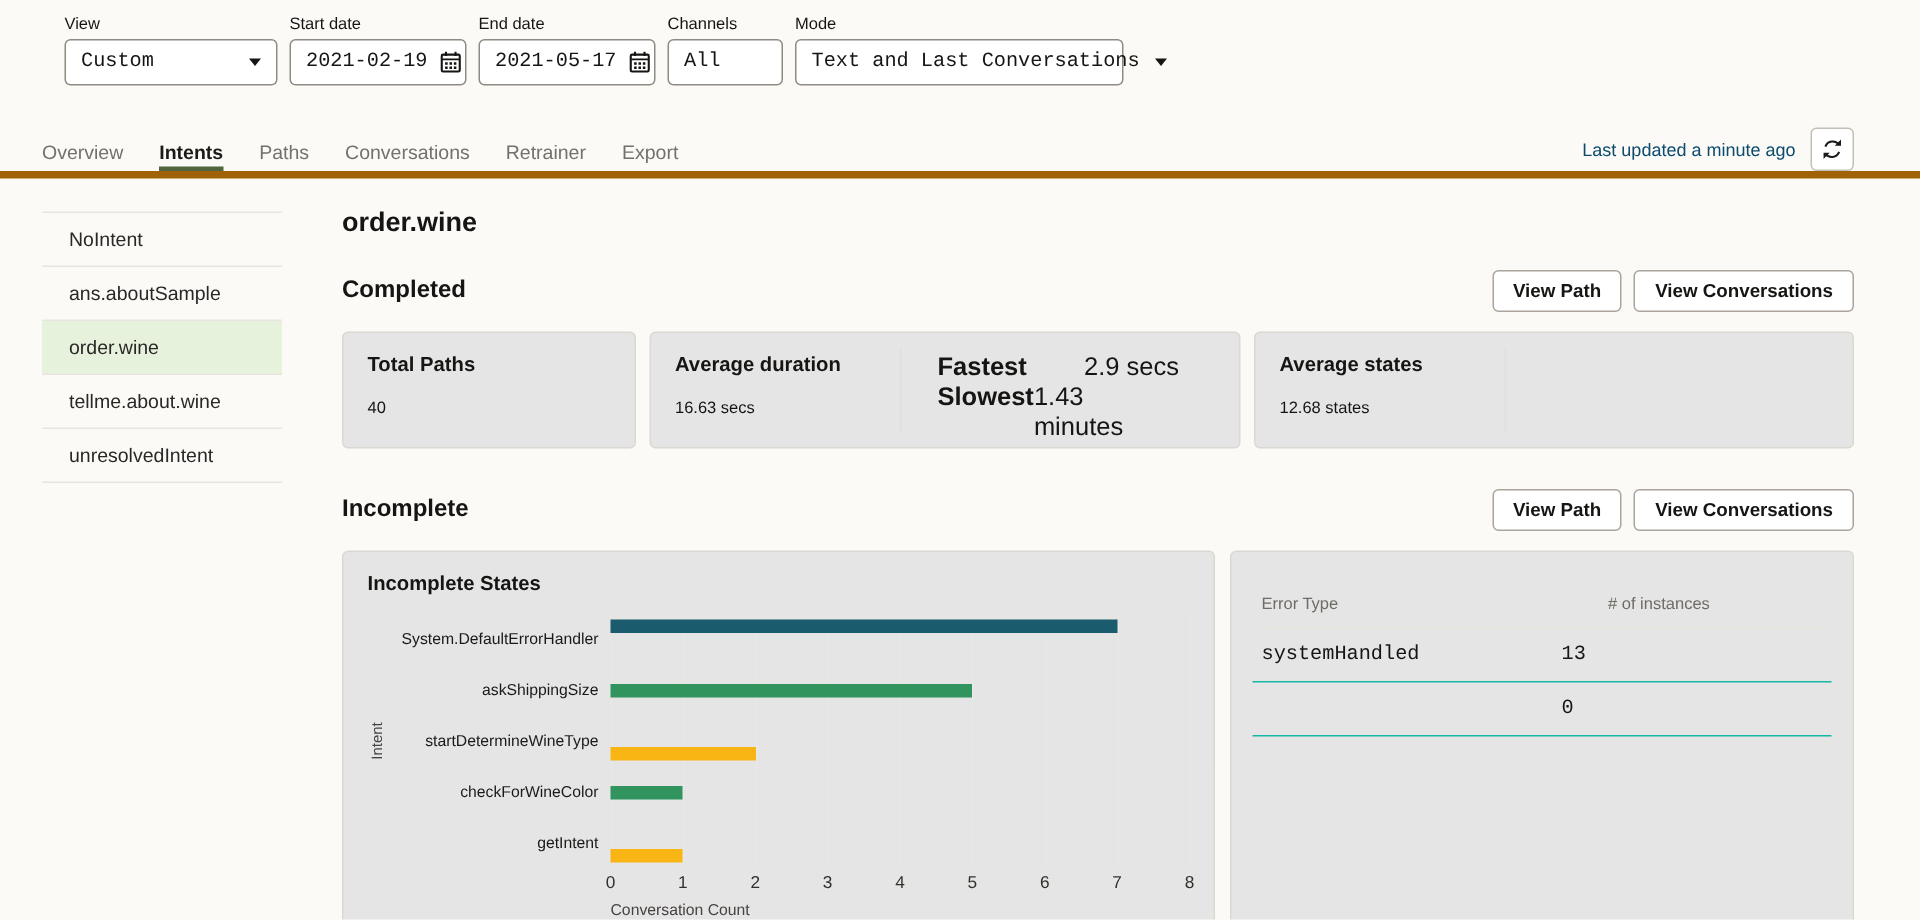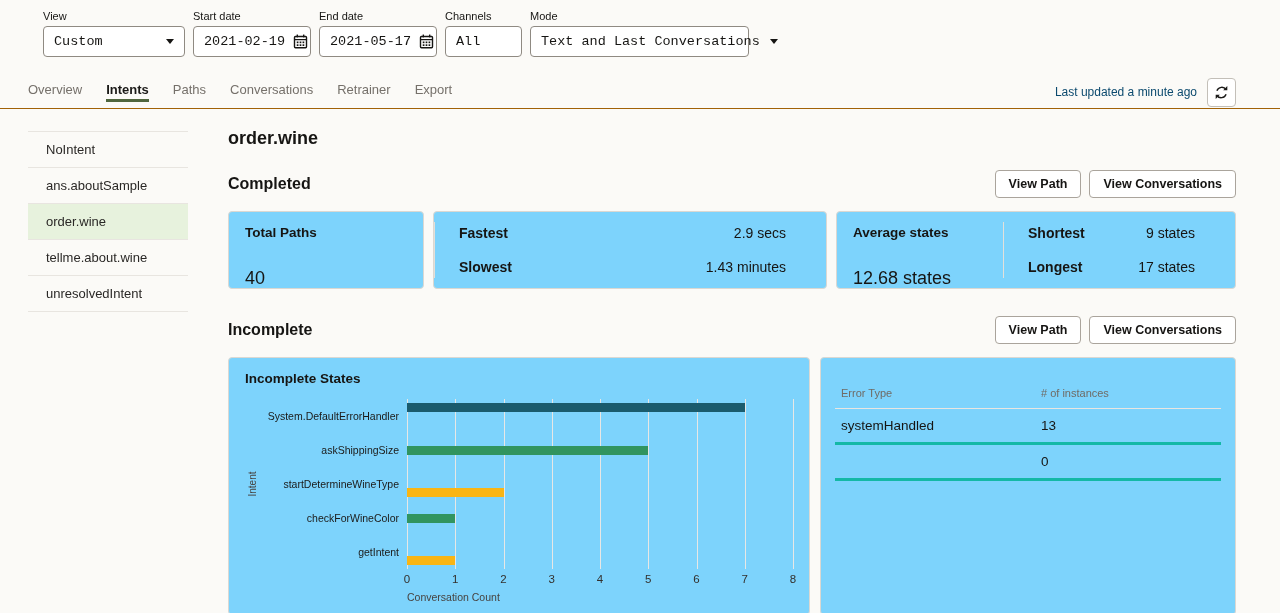--- a/index.html
+++ b/index.html
@@ -22,22 +22,22 @@
   .caret {
     width:0; height:0; margin-left:10px;
     border-left:4.5px solid transparent; border-right:4.5px solid transparent;
     border-top:5.5px solid #161513;
   }
   .w-view { width:142px;margin-left:15px; } .w-date { width:118px; } .w-chan { width:77px; } .w-mode { width:219px; }
   .cal-icon { margin-left:8px; display:flex; }
 
   
   .tab-bar {
-    margin-top:19px; padding:0 44px 0 28px; height:33px;
-    display:flex; align-items:center; border-bottom:1px solid #a16207;
+    margin-top:29px; padding:0 44px 0 28px; height:33px;
+    display:flex; align-items:flex-end; border-bottom:5px solid #a16207;
   }
   .tabs { display:flex; gap:24px; flex:1; }
   .tab {
     display:flex; align-items:center; font-size:13px; color:#75706a;
     border-bottom:3px solid transparent; cursor:pointer; padding-bottom:2px;
   }
   .tab.active { color:#1b1a18; font-weight:bold; border-bottom-color:#50663e; }
   .tab-right { display:flex; align-items:center; }
   .last-updated { font-size:12px; color:#0c4a6e; margin-right:10px; }
   .refresh-btn {
@@ -58,34 +58,34 @@
 
   .section-head { display:flex; justify-content:space-between; align-items:center; margin-bottom:13px; }
   .section-head h2 { font-size:16px; font-weight:bold; margin:0; }
   .btn-group { display:flex; gap:8px; }
   .btn {
     background:#fff; border:1px solid #aaa49c; border-radius:4px; color:#161513;
     font-family:"Liberation Sans", sans-serif; font-weight:bold; font-size:12.5px;
     padding:6px 13px; cursor:pointer;
   }
 
-  .card { background:#7dd3fc; border:1px solid #dbd8d2; border-radius:4px; }
+  .card { background:#e5e5e5; border:1px solid #dbd8d2; border-radius:4px; }
 
   
   .cards-row { display:flex; gap:9px; margin-bottom:27px; }
   .stat-card { height:78px; }
   .stat-single { width:196px; padding:13px 16px; }
   .stat-split { display:flex; }
   .stat-split.c2 { width:394px; } .stat-split.c3 { flex:1; }
   .stat-main { width:166px; padding:13px 16px; flex:none; }
   .stat-label { font-size:13.5px; font-weight:bold; white-space:nowrap; }
-  .stat-value { margin-top:28px; font-size:18px; }
+  .stat-value { margin-top:16px; font-size:11px; }
   .vdivider { width:1px; background:#e3e0da; margin:10px 0; flex:none; }
   .stat-pairs { flex:1; padding:13px 40px 13px 24px; display:flex; flex-direction:column; justify-content:space-between; }
-  .pair { display:flex; justify-content:space-between; font-size:14px; }
+  .pair { display:flex; justify-content:space-between; font-size:17px; }
   .pair .pl { font-weight:bold; }
 
   
   .bottom-row { display:flex; gap:10px; }
   .chart-card { width:582px; height:258px; padding:13px 16px; flex:none; }
   .panel-title { font-size:13.5px; font-weight:bold; }
 
   .chart-area { display:flex; margin-top:13px; }
   .y-title { width:14px; position:relative; flex:none; }
   .y-title span {
@@ -99,23 +99,23 @@
   }
   .plot { flex:1; position:relative; height:170px; }
   .gridline { position:absolute; top:0; bottom:0; width:1px; background:#e7e7e5; }
   .bar { position:absolute; height:9px; }
   .x-ticks { position:relative; height:15px; margin:4px 0 0 162px; }
   .x-tick { position:absolute; transform:translateX(-50%); font-size:11.5px; color:#33302c; }
   .x-title { margin-left:162px; text-align:left; font-size:10.5px; color:#474340; margin-top:3px; }
 
   
   .error-card { flex:1; height:258px; padding:13px 14px; }
-  .err-head { display:flex; font-size:11px; color:#6f6b65; margin-top:16px; padding:0 6px 9px; border-bottom:1px solid #e8e5e0; }
+  .err-head { display:flex; font-size:11px; color:#6f6b65; margin-top:16px; padding:0 6px 9px; border-bottom:1px solid #e8e5e0;gap:31px; }
   .err-col1 { width:200px; flex:none; }
-  .err-row { display:flex; align-items:center; height:36px; padding:0 6px; border-bottom:3px solid #14b8a6; font-size:13.5px; }
+  .err-row { display:flex; align-items:center; height:36px; padding:0 6px; border-bottom:1px solid #14b8a6; font-size:13.5px;font-family:Liberation Mono, monospace; }
   svg { display:block; }
 </style>
 </head>
 <body>
 
 <div class="filter-bar">
   <div class="field w-view">
     <span class="field-label">View</span>
     <div class="box">
       <span class="val">Custom</span>
@@ -227,49 +227,43 @@
       </div>
     </div>
 
     <div class="cards-row">
       <div class="card stat-card stat-single">
         <div class="stat-label">Total Paths</div>
         <div class="stat-value">40</div>
       </div>
 
       <div class="card stat-card stat-split c2">
+        <div class="stat-main">
+          <div class="stat-label">Average duration</div>
+          <div class="stat-value">16.63 secs</div>
+        </div>
         <div class="vdivider"></div>
         <div class="stat-pairs">
           <div class="pair">
             <span class="pl">Fastest</span>
             <span class="pv">2.9 secs</span>
           </div>
           <div class="pair">
             <span class="pl">Slowest</span>
             <span class="pv">1.43 minutes</span>
           </div>
         </div>
       </div>
 
       <div class="card stat-card stat-split c3">
         <div class="stat-main">
           <div class="stat-label">Average states</div>
           <div class="stat-value">12.68 states</div>
         </div>
         <div class="vdivider"></div>
-        <div class="stat-pairs">
-          <div class="pair">
-            <span class="pl">Shortest</span>
-            <span class="pv">9 states</span>
-          </div>
-          <div class="pair">
-            <span class="pl">Longest</span>
-            <span class="pv">17 states</span>
-          </div>
-        </div>
       </div>
     </div>
 
     <div class="section-head">
       <h2>Incomplete</h2>
       <div class="btn-group">
         <button class="btn">View Path</button>
         <button class="btn">View Conversations</button>
       </div>
     </div>

